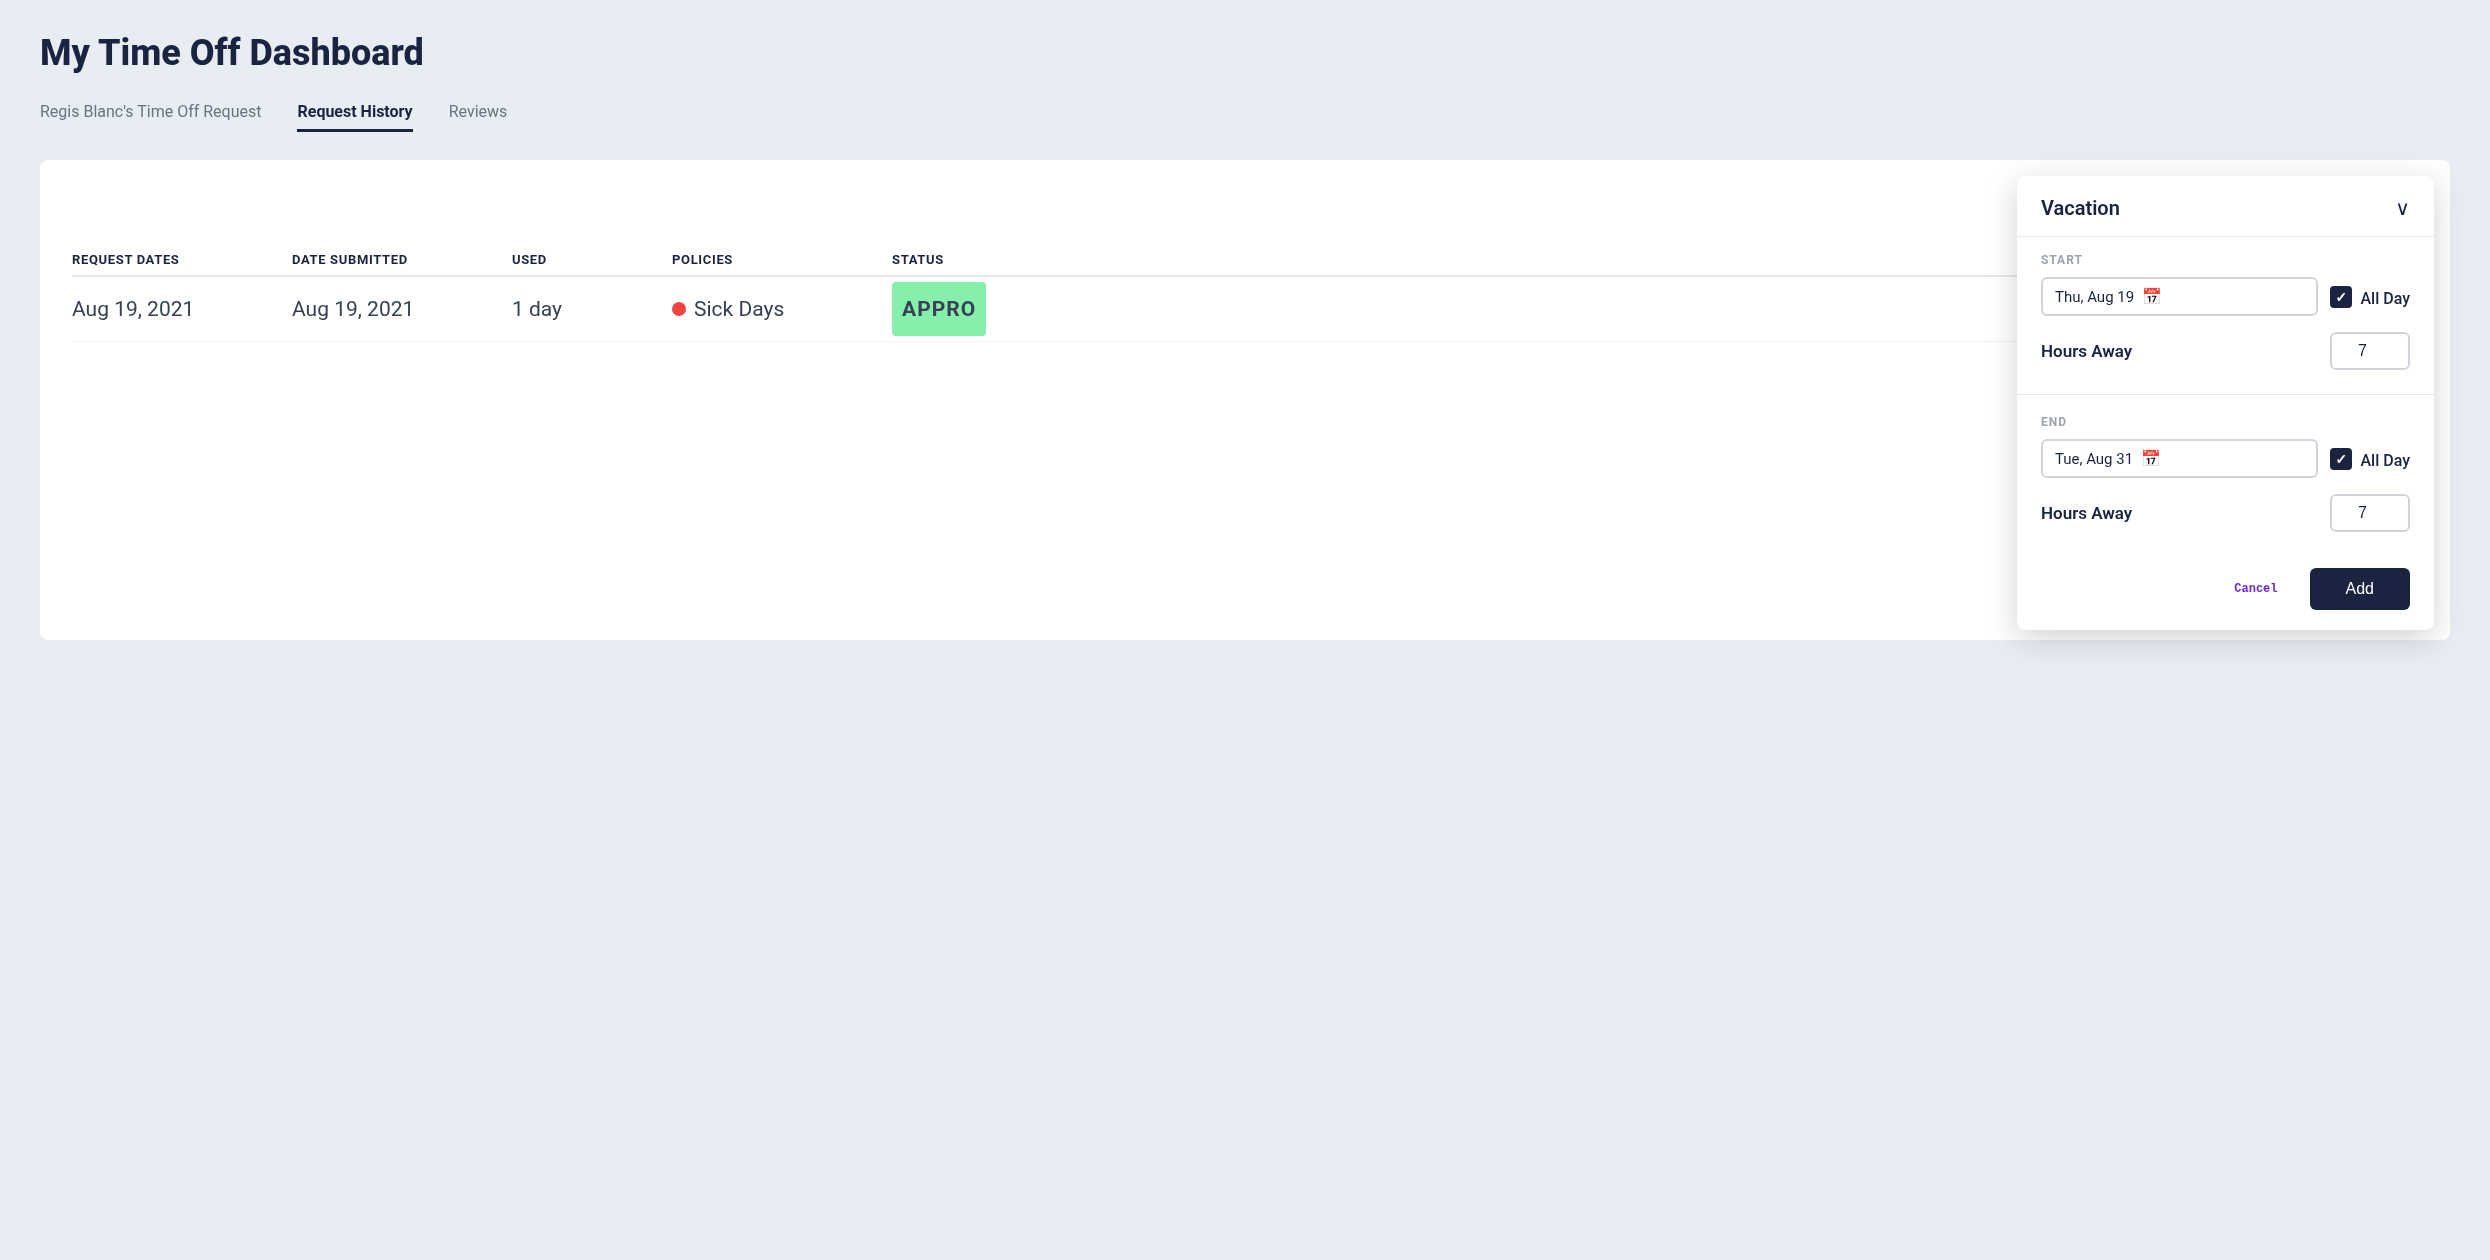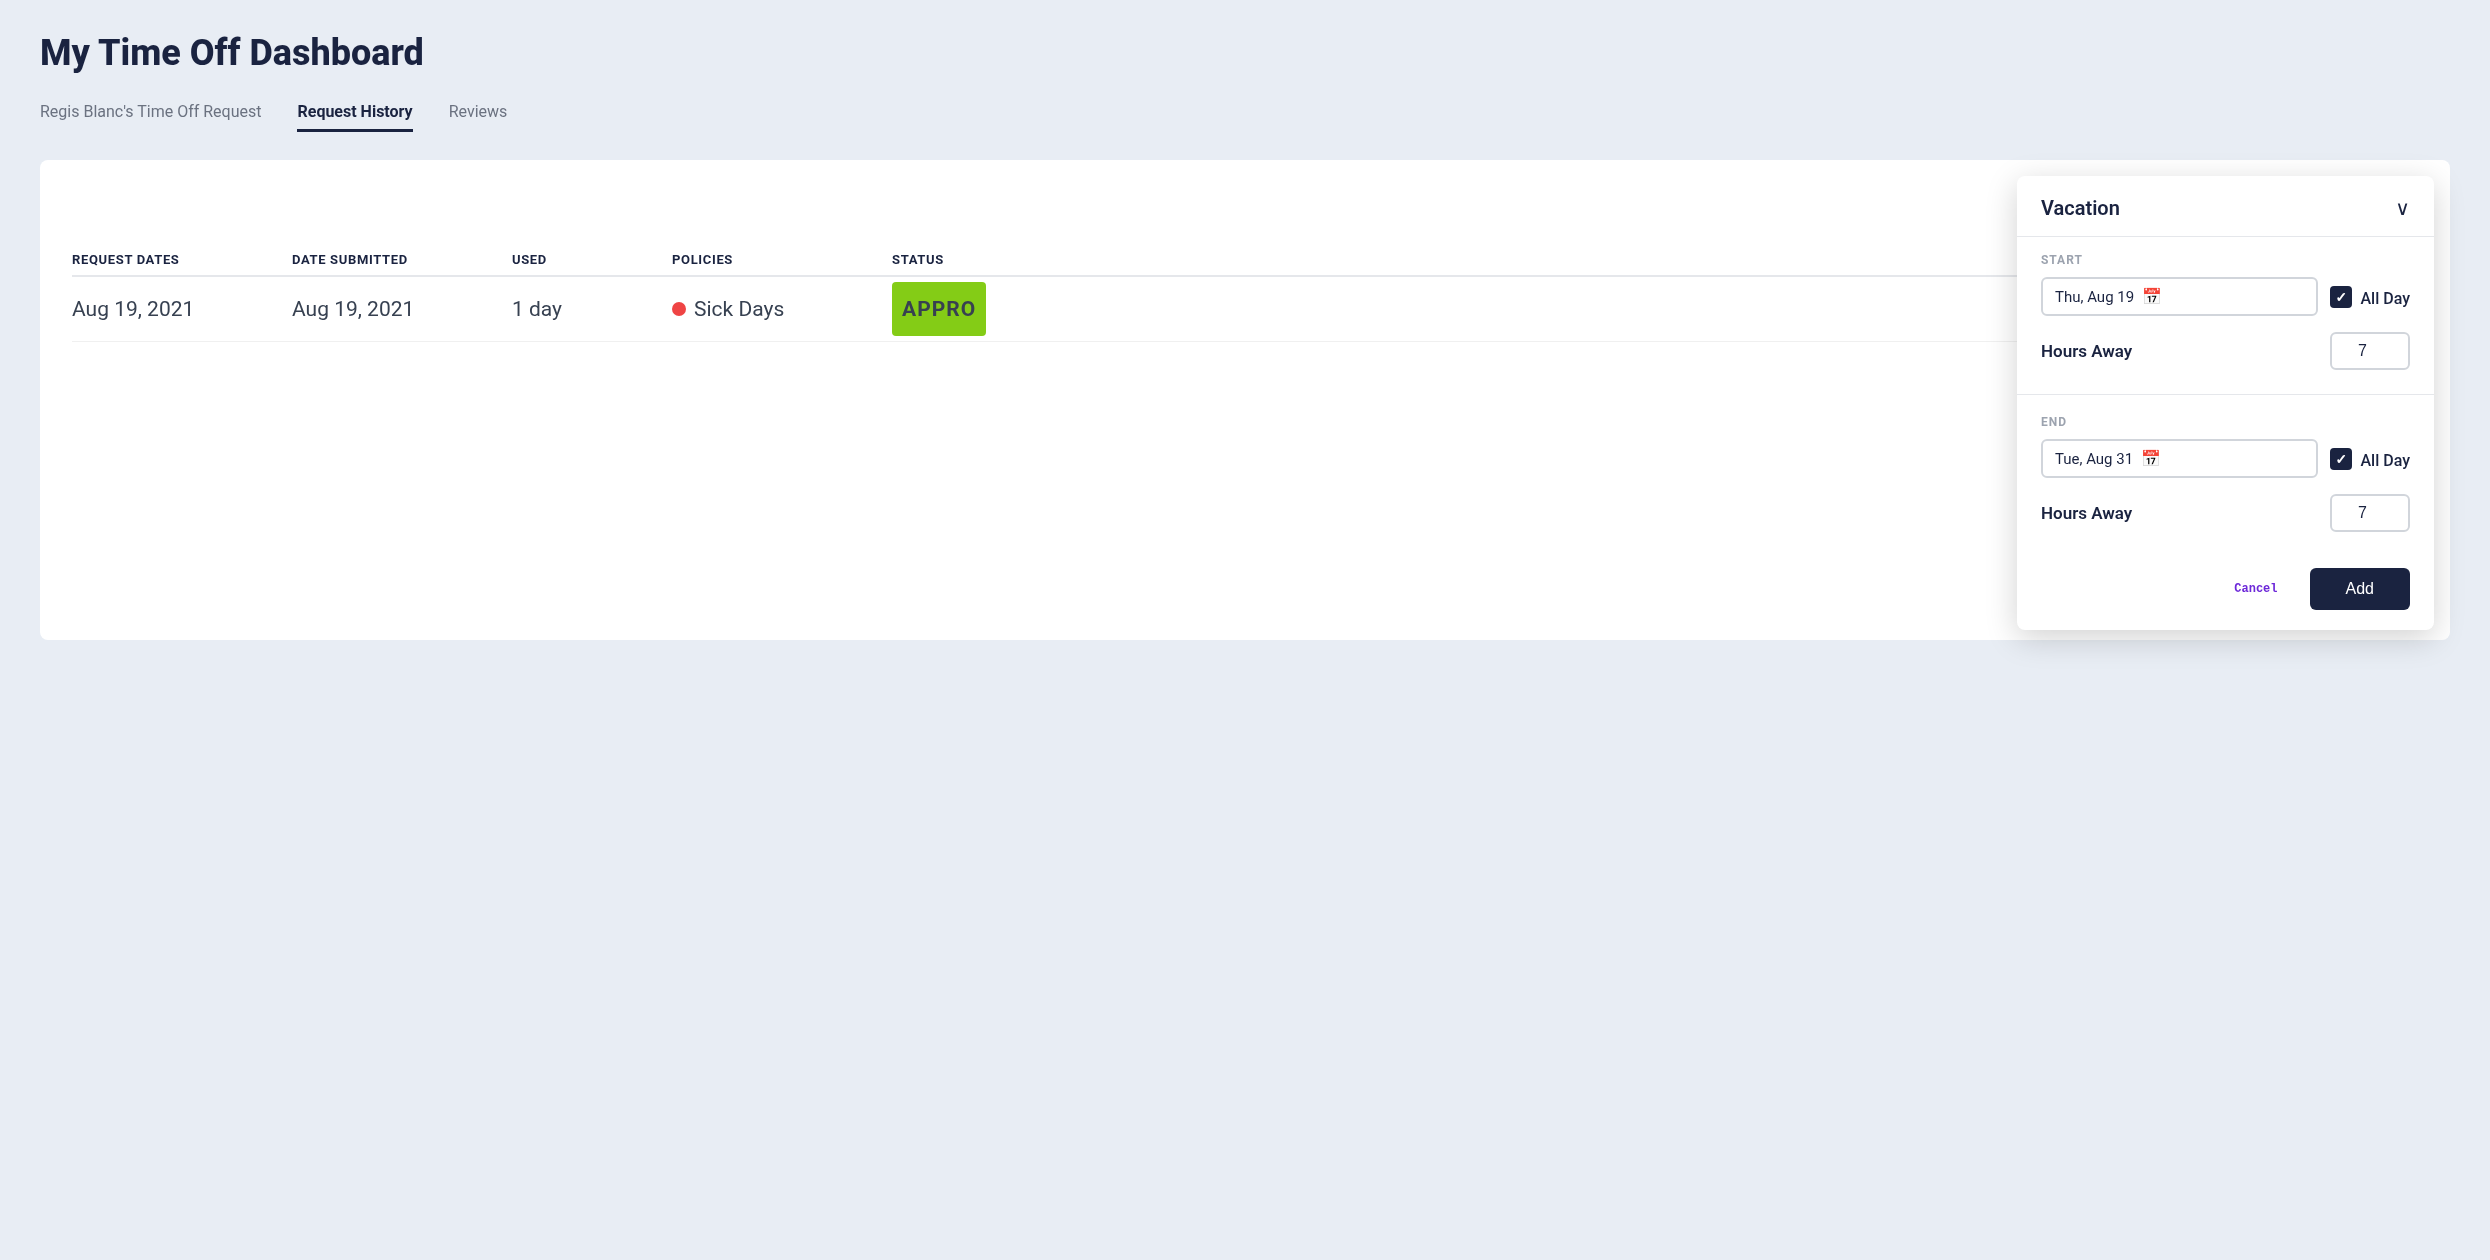--- a/index.html
+++ b/index.html
@@ -98,21 +98,21 @@
 
     .policy-dot {
       width: 14px;
       height: 14px;
       border-radius: 50%;
       background: #ef4444;
       flex-shrink: 0;
     }
 
     .status-badge {
-      background: #84cc16;
+      background: #86efac;
       color: white;
       font-size: 12px;
       font-weight: 700;
       padding: 15px 10px;
       border-radius: 4px;
       letter-spacing: 0.05em;
     }
 
     
     .dropdown-panel {

